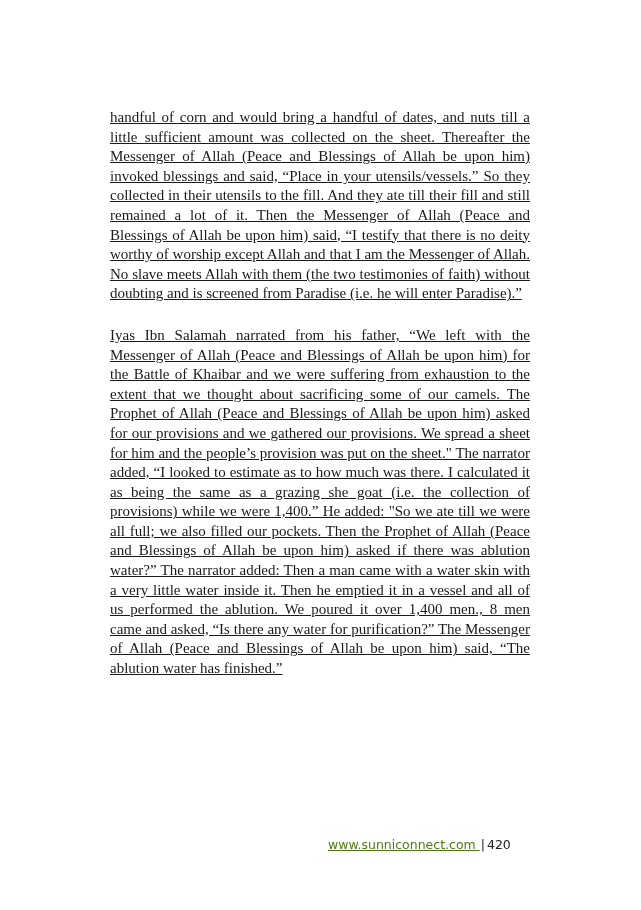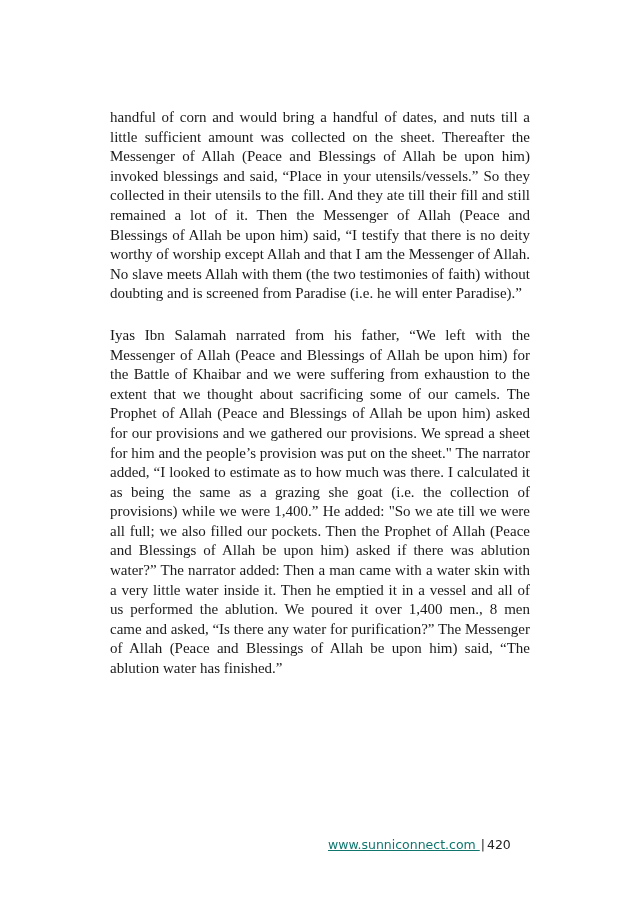--- a/index.html
+++ b/index.html
@@ -12,32 +12,33 @@
       width: 421px;
       font-family: "Liberation Serif", serif;
       font-size: 15px;
       line-height: 19.6px;
       color: #1a1a1a;
     }
     .para {
       margin: 0 1px 22px 0;
       text-align: justify;
       text-align-last: left;
+      text-decoration: underline;
     }
     .footer {
       position: absolute;
       left: 328px;
       top: 837px;
       font-family: "DejaVu Sans", sans-serif;
       font-size: 12.5px;
       color: #222;
       white-space: nowrap;
     }
     .footer a {
-      color: #0f766e;
+      color: #4d7c0f;
       text-decoration: underline;
     }
     .footer .sep { margin: 0 2px 0 1px; }
   </style>
 </head>
 <body>
 
 <div class="page">
   <div class="text-block">
     <p class="para">handful of corn and would bring a handful of dates, and nuts till a little sufficient amount was collected on the sheet. Thereafter the Messenger of Allah (Peace and Blessings of Allah be upon him) invoked blessings and said, “Place in your utensils/vessels.” So they collected in their utensils to the fill. And they ate till their fill and still remained a lot of it. Then the Messenger of Allah (Peace and Blessings of Allah be upon him) said, “I testify that there is no deity worthy of worship except Allah and that I am the Messenger of Allah. No slave meets Allah with them (the two testimonies of faith) without doubting and is screened from Paradise (i.e. he will enter Paradise).”</p>

